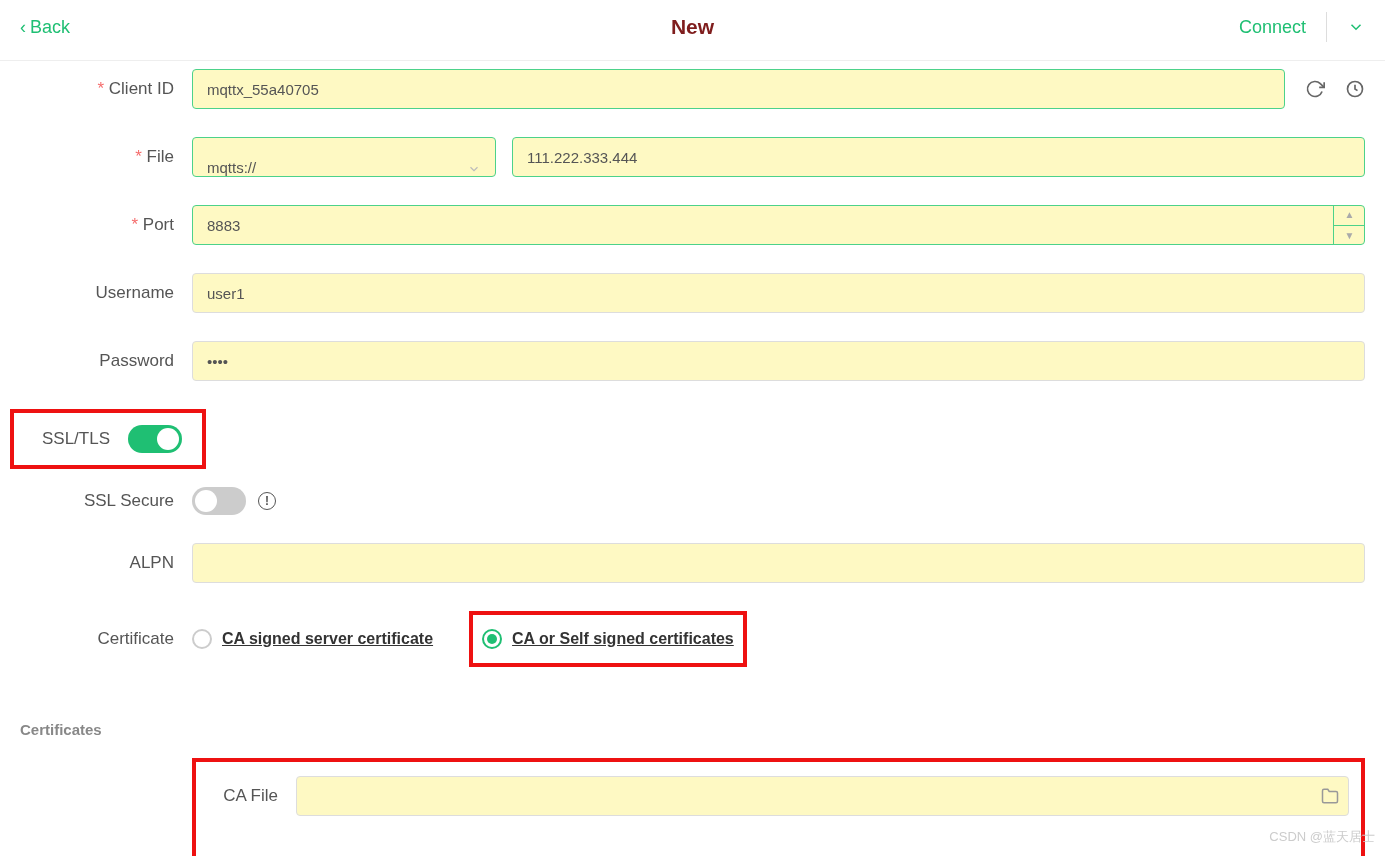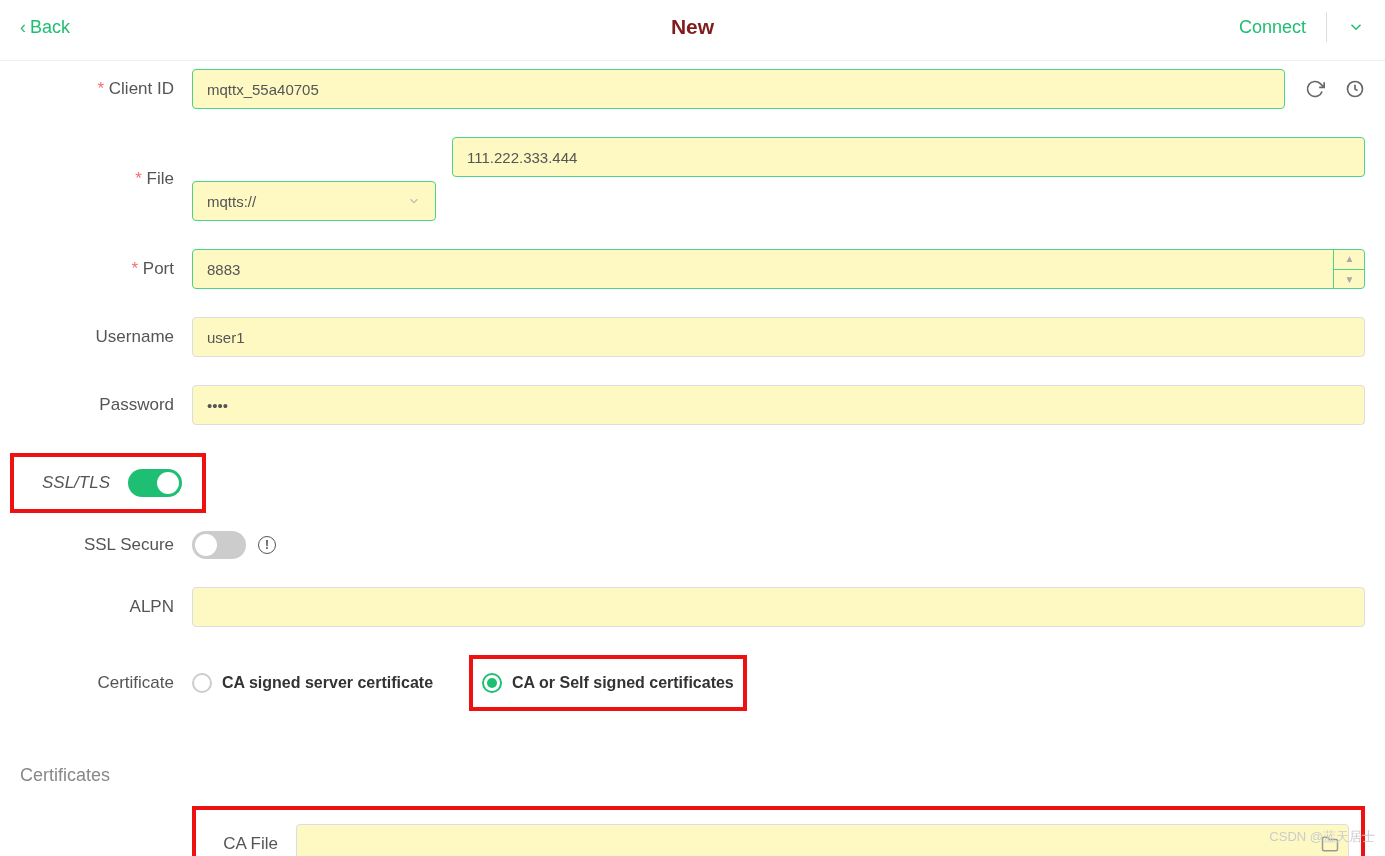--- a/index.html
+++ b/index.html
@@ -60,26 +60,25 @@
       outline: none;
       background: #fef9c3;
     }
     .input-green { border-color: #4cd28a; }
     .input-full { flex: 1; }
     .input-clientid-wrap { flex: 1; display: flex; align-items: center; gap: 20px; }
     .input-clientid { flex: 1; }
     .icon-btn { width: 20px; height: 20px; cursor: pointer; color: #666; display:flex; align-items:center; justify-content:center; }
     .host-row { display: flex; gap: 16px; flex: 1; }
     .select-protocol {
-      width: 244px;
+      width: 304px;
       position: relative;
       display: flex;
-      align-items: center;
+      align-items: flex-end;
       justify-content: space-between;
-      margin-top: 44px;
     }
     .select-protocol .arrow { color: #bbb; font-size: 14px; }
     .port-wrap { flex:1; position: relative; }
     .port-input { width: 100%; padding-right: 44px; }
     .port-arrows { position: absolute; right: 0; top: 0; height: 100%; width: 32px; border-left: 1px solid #4cd28a; display:flex; flex-direction:column; }
     .port-arrows div { flex:1; display:flex; align-items:center; justify-content:center; font-size:10px; color:#aaa; cursor:pointer; }
     .port-arrows div:first-child { border-bottom: 1px solid #4cd28a; }
     .toggle {
       width: 54px; height: 28px; border-radius: 14px; position: relative; cursor: pointer;
     }
@@ -93,26 +92,26 @@
     .toggle-row { display: flex; align-items: center; gap: 12px; }
     .info-icon { width:18px; height:18px; border:1.5px solid #555; border-radius:50%; display:flex; align-items:center; justify-content:center; font-size:12px; font-weight:700; color:#555; }
     .radio-group { display: flex; align-items: center; gap: 36px; }
     .radio-item { display: flex; align-items: center; gap: 10px; cursor: pointer; }
     .radio-circle {
       width: 20px; height: 20px; border-radius: 50%; border: 2px solid #ccc;
       display:flex; align-items:center; justify-content:center;
     }
     .radio-circle.selected { border-color: #1fbf73; }
     .radio-circle.selected::after { content:""; width:10px; height:10px; border-radius:50%; background:#1fbf73; }
-    .radio-label { font-size: 16px; font-weight: 600; color: #333; }
+    .radio-label { font-size: 16px; font-weight: 600; color: #333; text-decoration: underline; }
     .highlight-box { border: 4px solid #e11; padding: 4px 8px; display:inline-flex; align-items:center; }
     .highlight-ssl { padding: 12px 20px 12px 6px; margin-left: -10px; }
     .highlight-radio { padding: 14px 9px; }
     .section-header {
-      font-size: 18px; font-weight: 400; color: #888; padding: 14px 0 20px;
+      font-size: 15px; font-weight: 700; color: #888; padding: 14px 0 20px;
     }
     .ca-file-row { display:flex; align-items:center; flex:1; gap: 18px; border: 4px solid #e11; padding: 14px 12px 40px; }
     .ca-label { width: 70px; text-align:right; color:#555; font-size:17px; }
     .ca-input-wrap { flex:1; position:relative; }
     .ca-input { width:100%; }
     .file-icon { position:absolute; right:10px; top:50%; transform:translateY(-50%); color:#999; cursor:pointer; }
     .watermark { position: fixed; right: 10px; bottom: 10px; color: #ccc; font-size: 13px; pointer-events:none; }
     svg { display:block; }
   </style>
 </head>
@@ -185,21 +184,21 @@
   <div class="form-row">
     <div class="form-label">Username</div>
     <input class="input-base input-full" value="user1" style="">
   </div>
 
   <div class="form-row">
     <div class="form-label">Password</div>
     <input class="input-base input-full" value="••••" style="">
   </div>
 
-  <div class="form-row" style="margin-bottom:18px;font-style:italic;">
+  <div class="form-row" style="margin-bottom:18px;">
     <div class="highlight-box highlight-ssl">
       <div class="form-label" style="width:108px;">SSL/TLS</div>
       <div class="toggle toggle-on">
         <div class="toggle-knob"></div>
       </div>
     </div>
   </div>
 
   <div class="form-row">
     <div class="form-label">SSL Secure</div>

